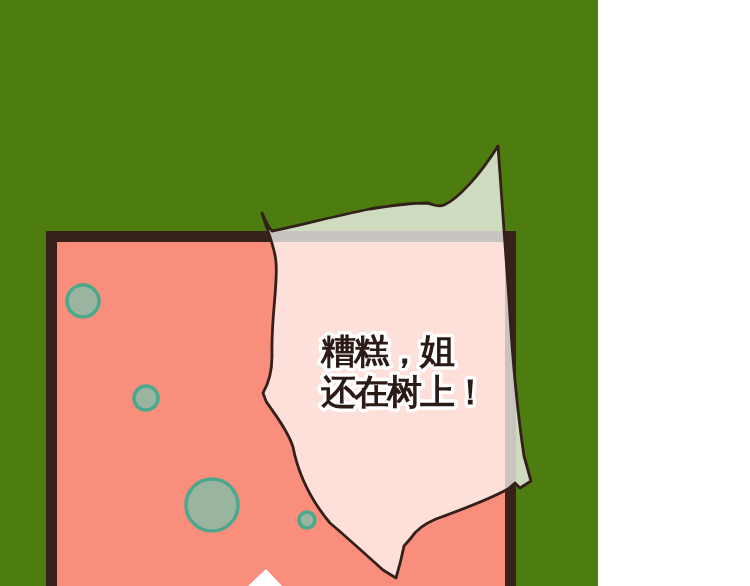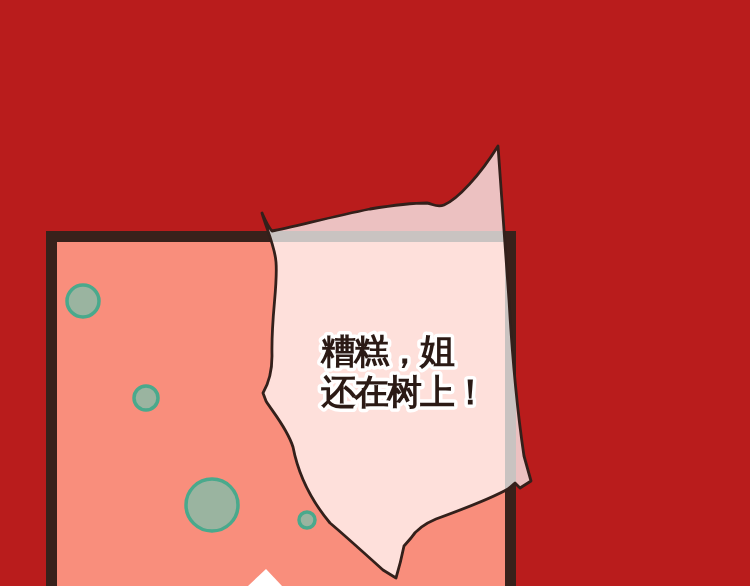--- a/index.html
+++ b/index.html
@@ -2,23 +2,23 @@
 <html><head>
 <meta charset="utf-8">
 <style>
   html, body {
     margin: 0;
     padding: 0;
     background: #ffffff;
   }
   .page {
     position: relative;
-    width: 750px;
+    width: 598px;
     height: 586px;
-    background: #b91c1c;
+    background: #4d7c0f;
     overflow: hidden;
     font-family: "DejaVu Sans", sans-serif;
   }
   .scene-svg {
     position: absolute;
     left: 0;
     top: 0;
     width: 750px;
     height: 586px;
     display: block;

